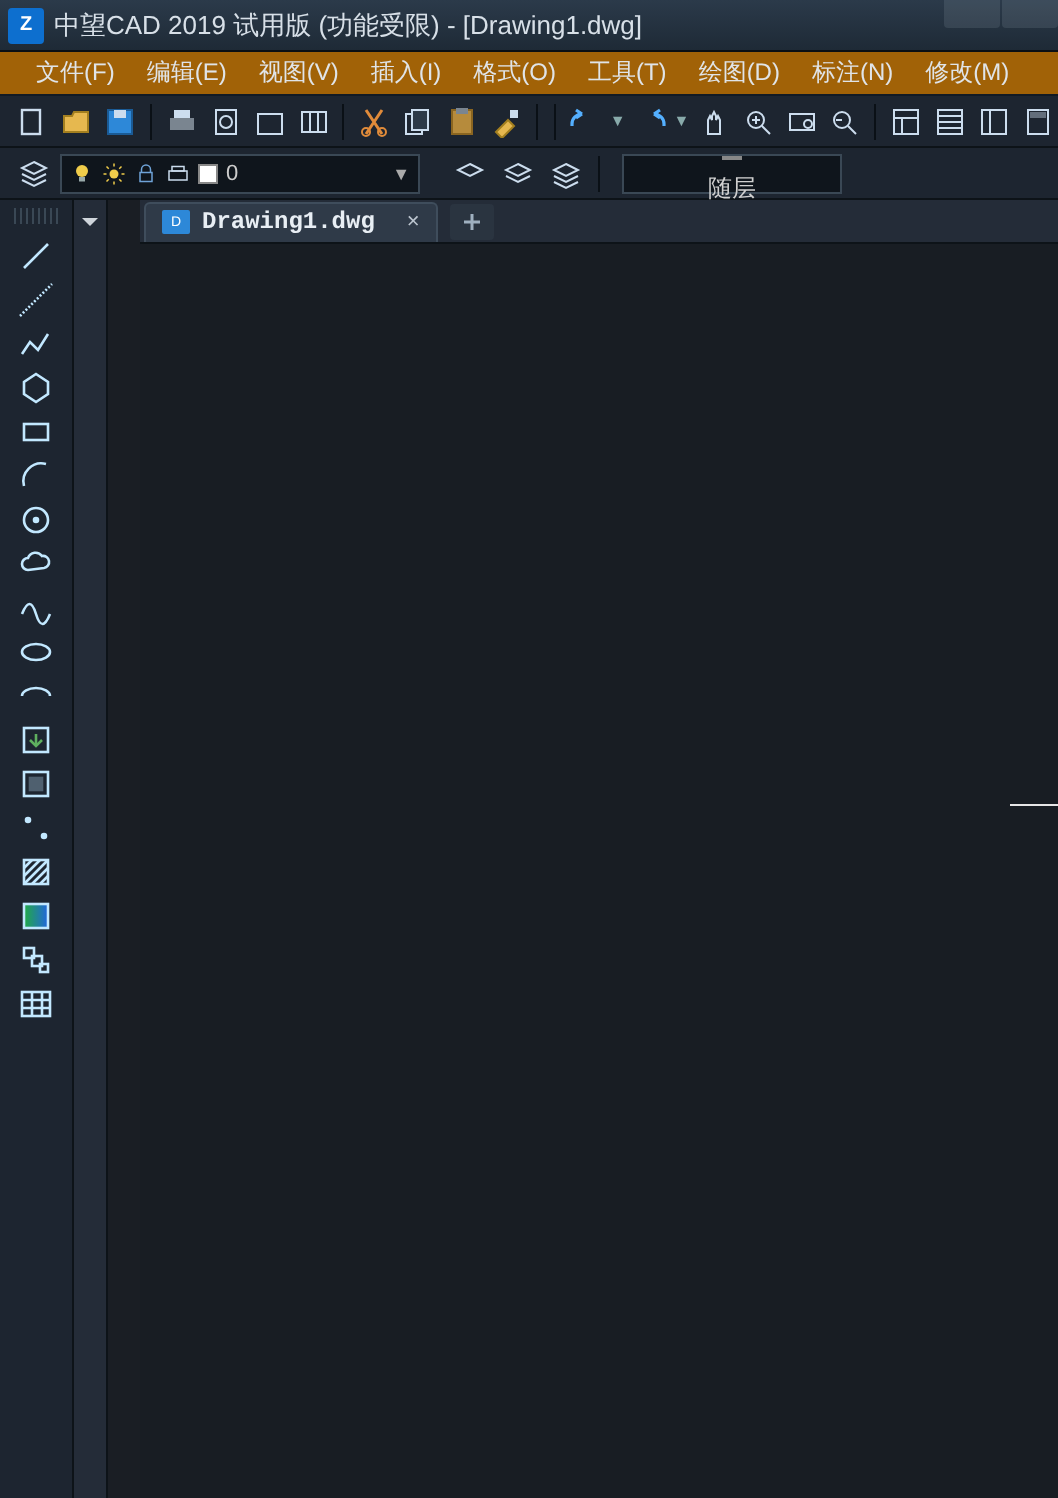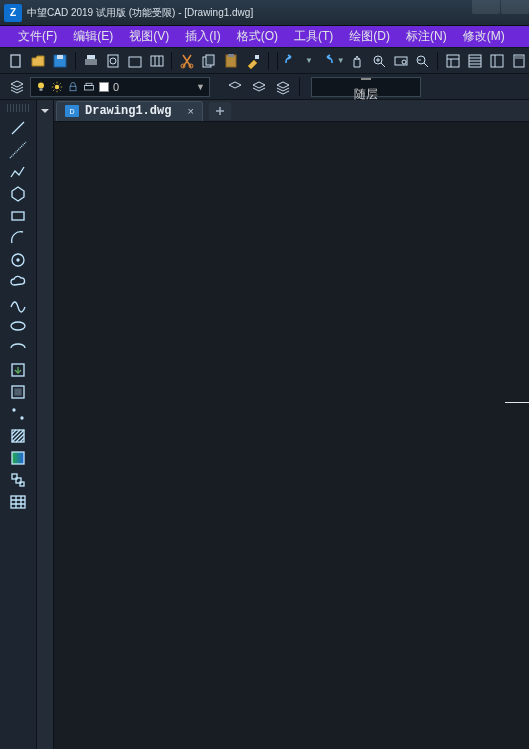--- a/index.html
+++ b/index.html
@@ -1,39 +1,39 @@
 <!DOCTYPE html>
 <html><head>
 <meta charset="utf-8">
 <style>
 * { margin: 0; padding: 0; box-sizing: border-box; }
 body { width: 529px; height: 749px; background: #1a1e24; font-family: "Microsoft YaHei", Arial, sans-serif; font-size: 12px; color: #d0d0d0; overflow: hidden; position: relative; }
 .titlebar { height: 26px; background: linear-gradient(#2b3a4a,#1e2a36); display: flex; align-items: center; padding-left: 4px; border-bottom: 1px solid #0a0f14; }
 .app-icon { width: 18px; height: 18px; background: #0d6fcf; border-radius: 2px; margin-right: 5px; display: flex; align-items: center; justify-content: center; color: #fff; font-size: 10px; font-weight: bold; }
-.title-text { color: #d8e0e8; font-size: 10px; }
+.title-text { color: #d8e0e8; font-size: 13px; }
 .win-btns { position: absolute; right: 0; top: 0; display: flex; }
 .win-btn { width: 28px; height: 14px; background: rgba(200,210,220,0.12); margin-left: 1px; border-radius: 0 0 2px 2px; }
-.menubar { height: 22px; background: #6d28d9; display: flex; align-items: center; padding-left: 10px; border-bottom: 1px solid #111a24; }
+.menubar { height: 22px; background: #a16207; display: flex; align-items: center; padding-left: 10px; border-bottom: 1px solid #111a24; }
 .menu-item { padding: 2px 8px; color: #e0e4e8; font-size: 12px; cursor: default; }
 .toolbar1, .toolbar2 { height: 26px; background: #1d2530; display: flex; align-items: center; padding-left: 6px; border-bottom: 1px solid #0d1318; gap: 2px; }
 .tb-btn { width: 22px; height: 22px; display: flex; align-items: center; justify-content: center; cursor: pointer; border-radius: 2px; }
 .tb-sep { width: 1px; height: 18px; background: #0a1016; margin: 0 3px; }
 .layer-dd { height: 20px; background: #0f151c; border: 1px solid #3a4855; display: flex; align-items: center; padding: 0 4px; gap: 4px; min-width: 180px; }
 .layer-dd input { background: transparent; border: none; color: #ccc; font-size: 11px; width: 40px; outline: none; }
 .dd-arrow { font-size: 9px; color: #aaa; margin-left: auto; }
 .prop-dd { height: 20px; background: #0f151c; border: 1px solid #3a4855; display: flex; align-items: center; padding: 0 6px; gap: 6px; min-width: 110px; margin-left: 6px; flex-direction: column; }
 .sw { width: 10px; height: 10px; background: #fff; border: 1px solid #888; }
 .main-area { position: absolute; top: 100px; left: 0; right: 0; bottom: 0; display: flex; }
 .left-tools { width: 36px; background: #1d2530; display: flex; flex-direction: column; align-items: center; padding-top: 4px; gap: 2px; }
 .lt-grip { width: 22px; height: 8px; background: repeating-linear-gradient(90deg,#3a4855 0 1px,transparent 1px 3px); margin-bottom: 4px; }
 .lt-btn { width: 24px; height: 20px; display: flex; align-items: center; justify-content: center; cursor: pointer; }
 .lt-btn svg { stroke: #c2e8ff; fill: none; stroke-width: 1.3; }
 .gutter { width: 18px; background: #242c38; border-left: 1px solid #0d1318; border-right: 1px solid #0d1318; display:flex; align-items:flex-start; justify-content:center; padding-top:6px; }
 .gutter svg { fill:#cfd5db; }
-.doc-area { flex: 1; background: #5eead4; display: flex; flex-direction: column; }
+.doc-area { flex: 1; background: #5eead4; display: flex; flex-direction: column; margin-left: 16px; }
 .tab-row { height: 22px; background: #242c38; display: flex; align-items: center; border-bottom: 1px solid #0d1318; }
 .doc-tab { height: 20px; background: #2f3a48; display: flex; align-items: center; padding: 0 8px; gap: 6px; border: 1px solid #3f4d5c; border-bottom: none; border-radius: 3px 3px 0 0; margin-left:2px; }
 .doc-tab-icon { width: 14px; height: 12px; background: #2d88d8; border-radius: 1px; font-size:7px; color:#fff; display:flex; align-items:center; justify-content:center; }
 .doc-tab-text { font-family: "Courier New", monospace; font-size: 12px; color: #e8eef4; font-weight: bold; }
 .doc-tab-close { font-size: 11px; color: #bcc5cf; margin-left: 10px; cursor:pointer; }
 .new-tab { width: 22px; height: 18px; background: #2a3440; margin-left: 6px; border-radius: 2px; display:flex; align-items:center; justify-content:center; color:#9fb0c0; cursor:pointer; }
 .canvas { flex: 1; background: #181d23; position: relative; }
 .crosshair-h { position: absolute; right: 0; top: 280px; width: 24px; height: 1px; background: #e6e6e6; }
 .ico { width:16px; height:16px; }
 </style>

